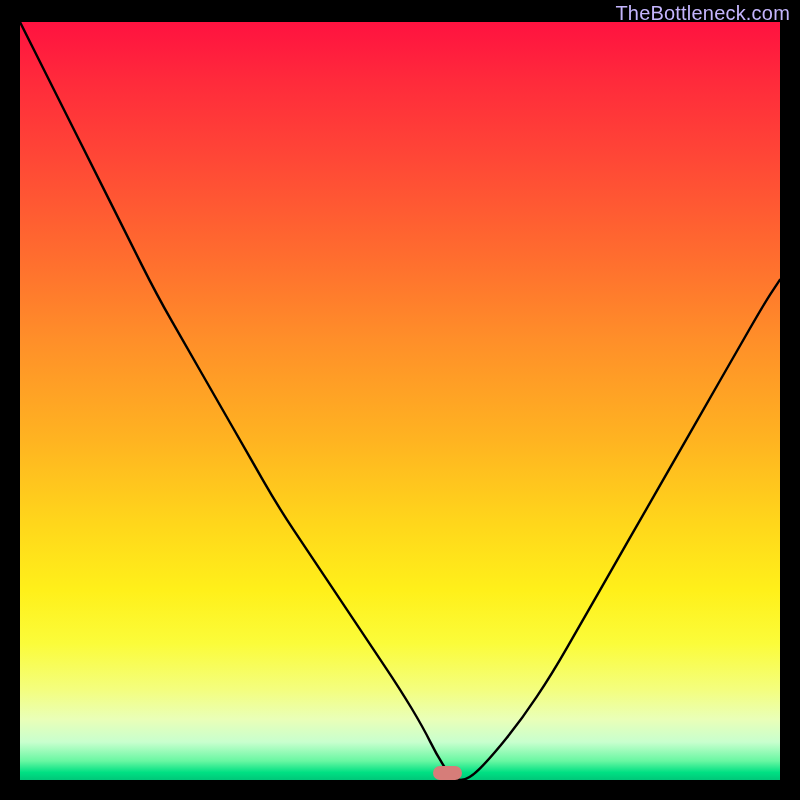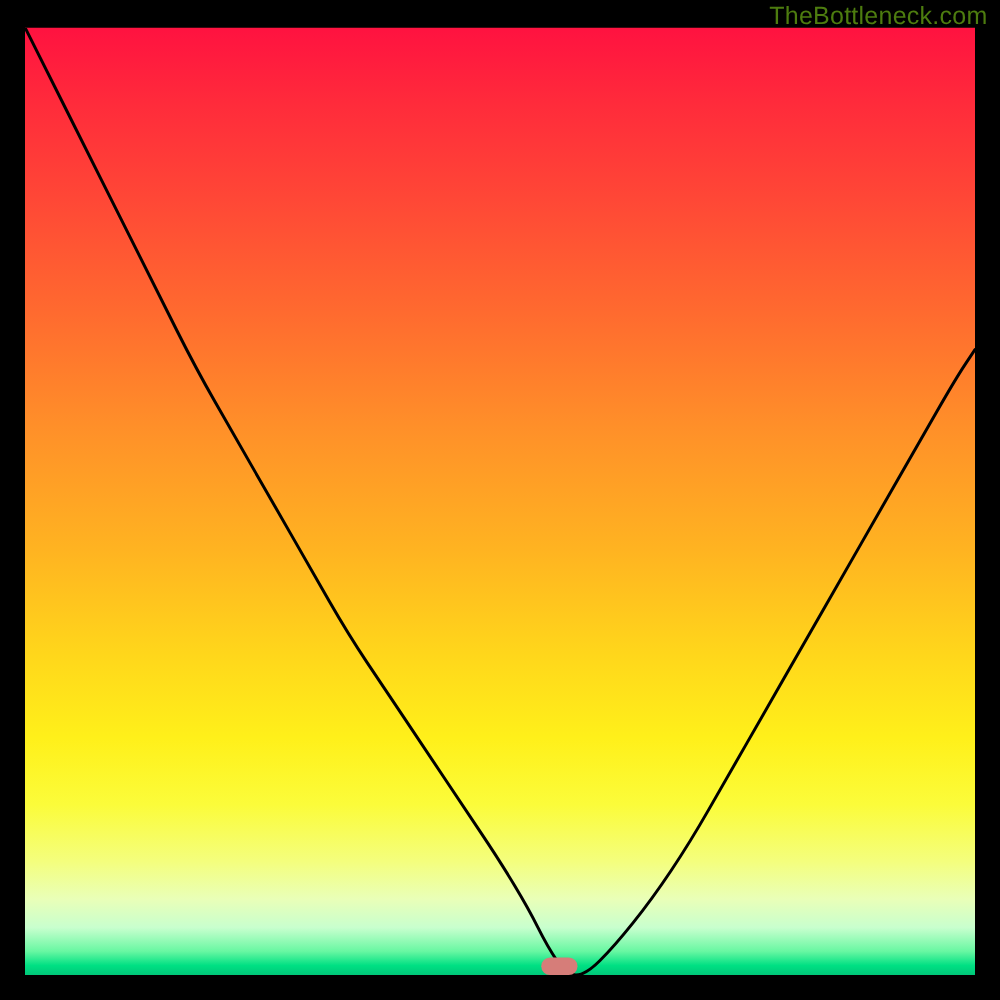--- a/index.html
+++ b/index.html
@@ -14,21 +14,21 @@
     width: 800px;
     height: 800px;
     position: relative;
     background: #000;
   }
   .watermark {
     position: absolute;
     top: 2px;
     right: 10px;
     font-size: 20px;
-    color: #4d7c0f;
+    color: #c4b5fd;
     font-weight: 500;
     letter-spacing: 0.2px;
     z-index: 10;
   }
   .plot {
     position: absolute;
     left: 20px;
     top: 22px;
     width: 760px;
     height: 758px;

